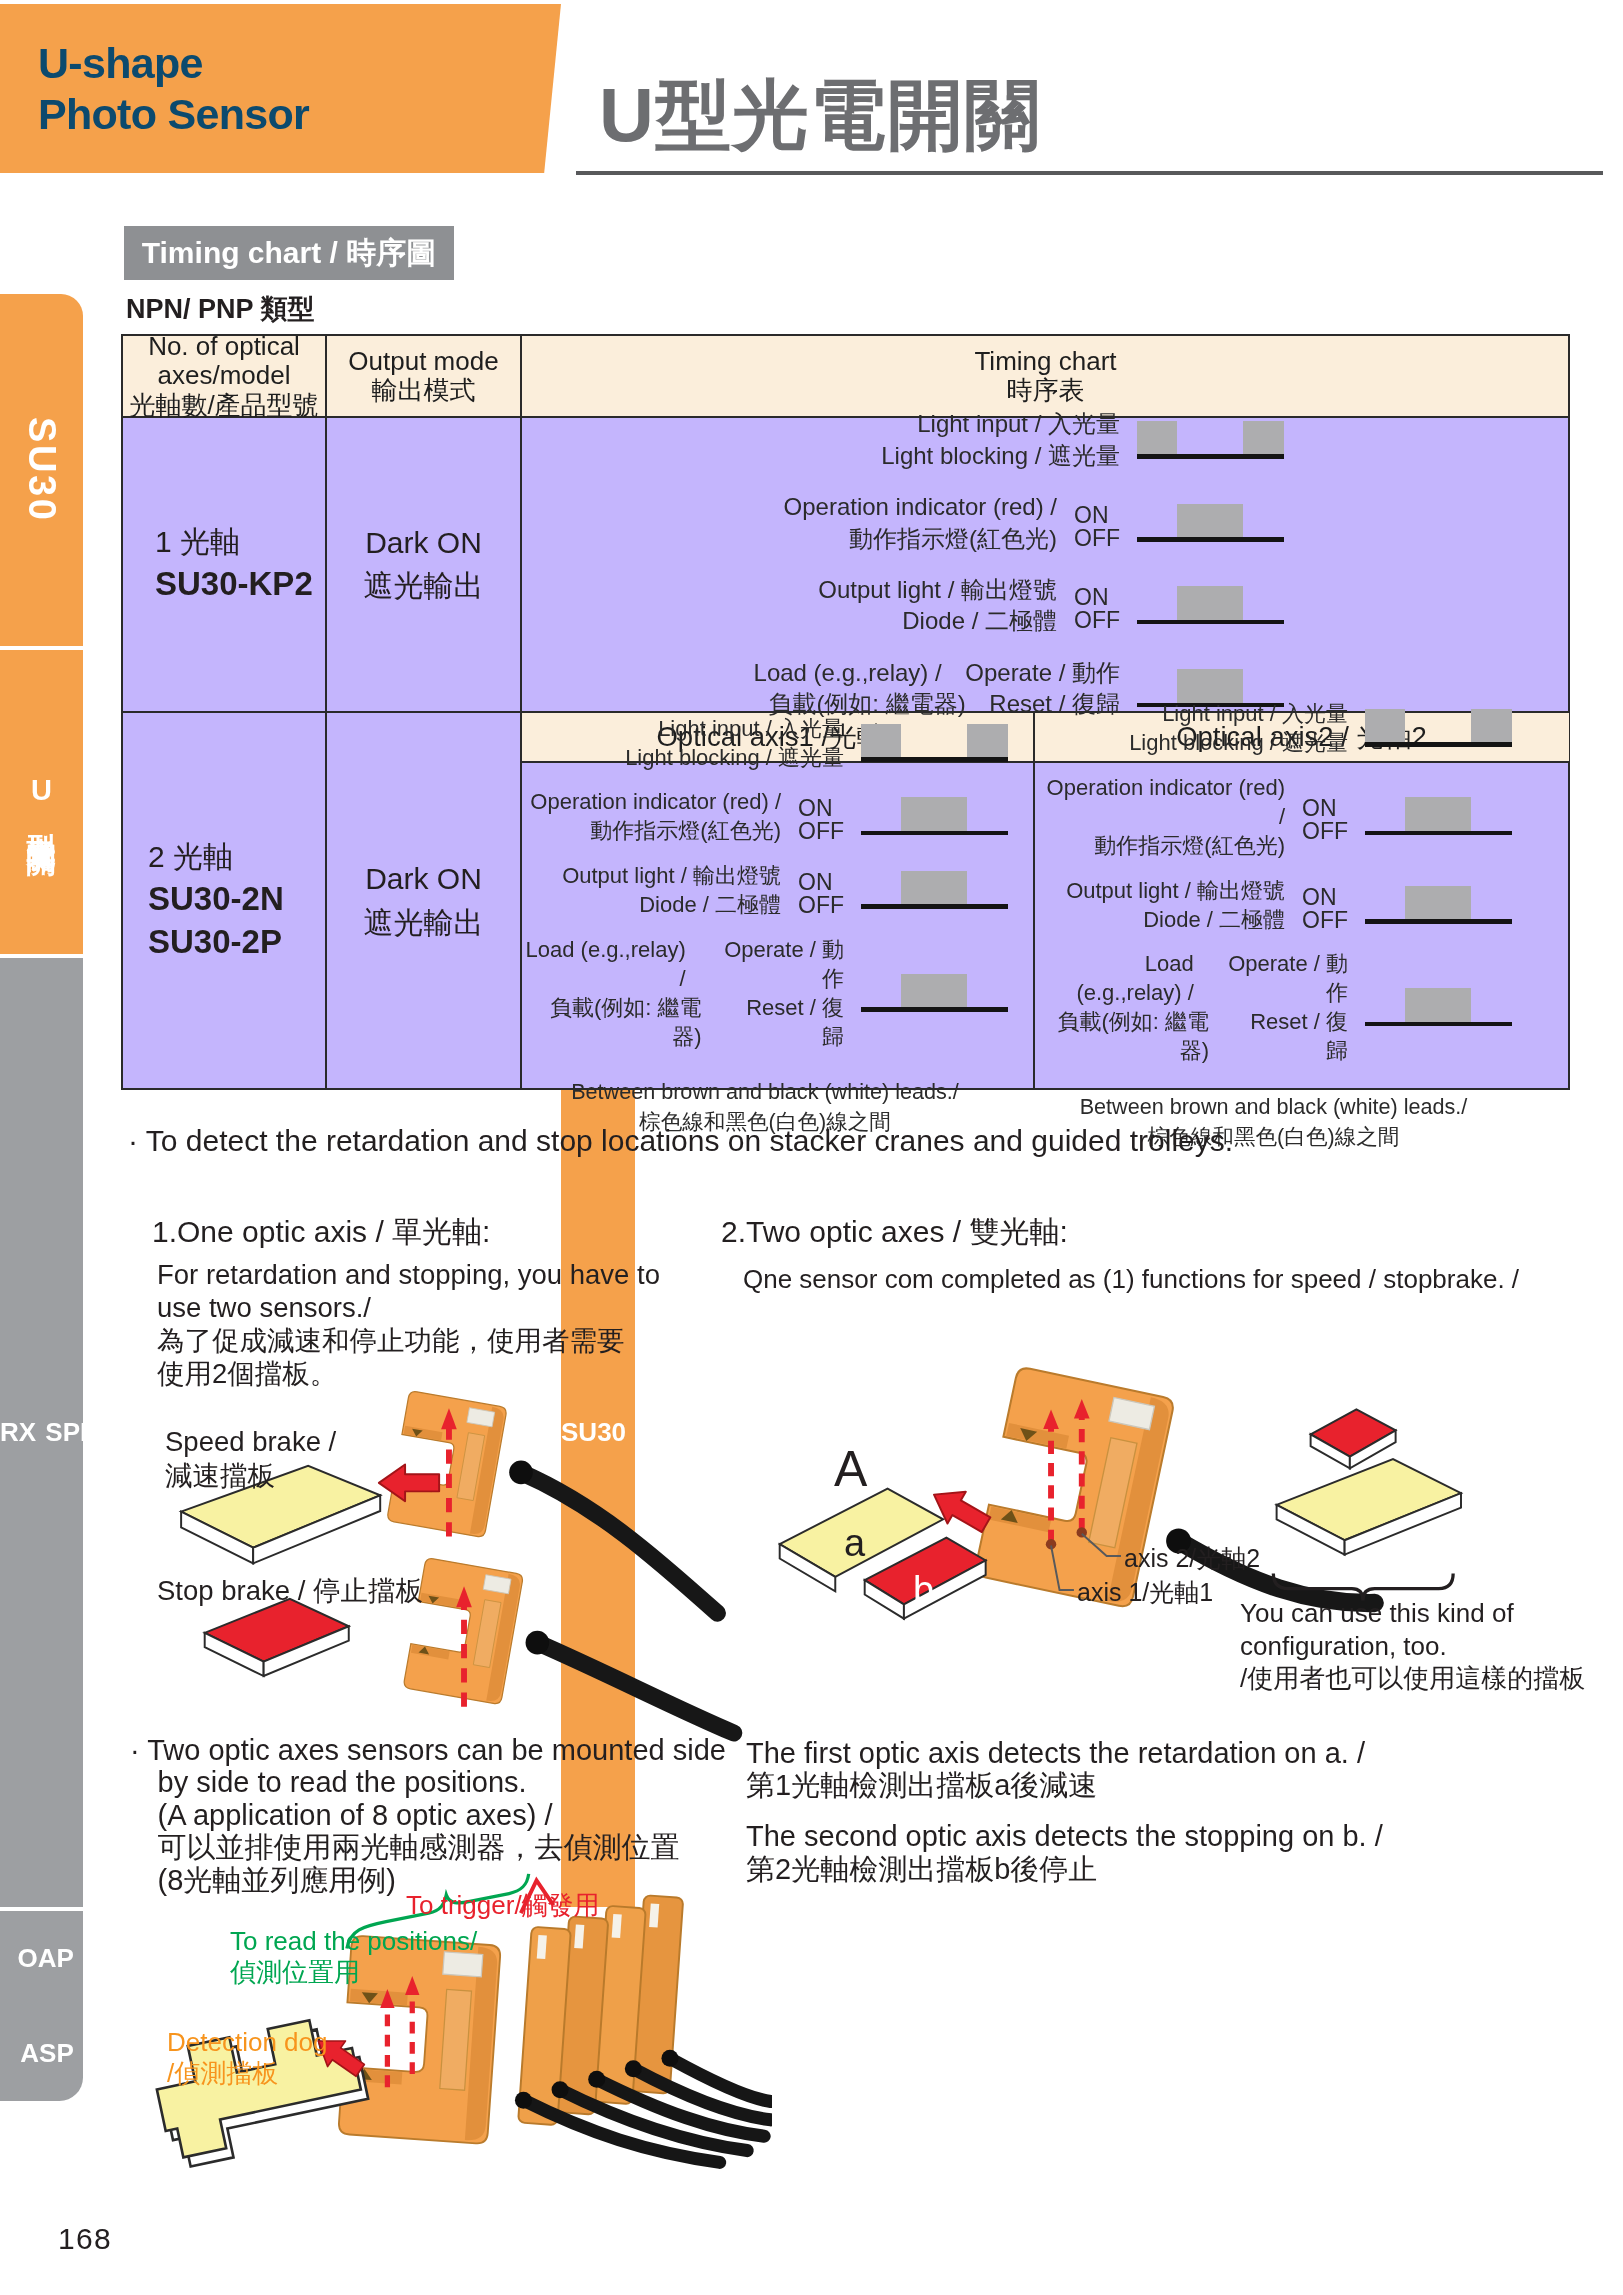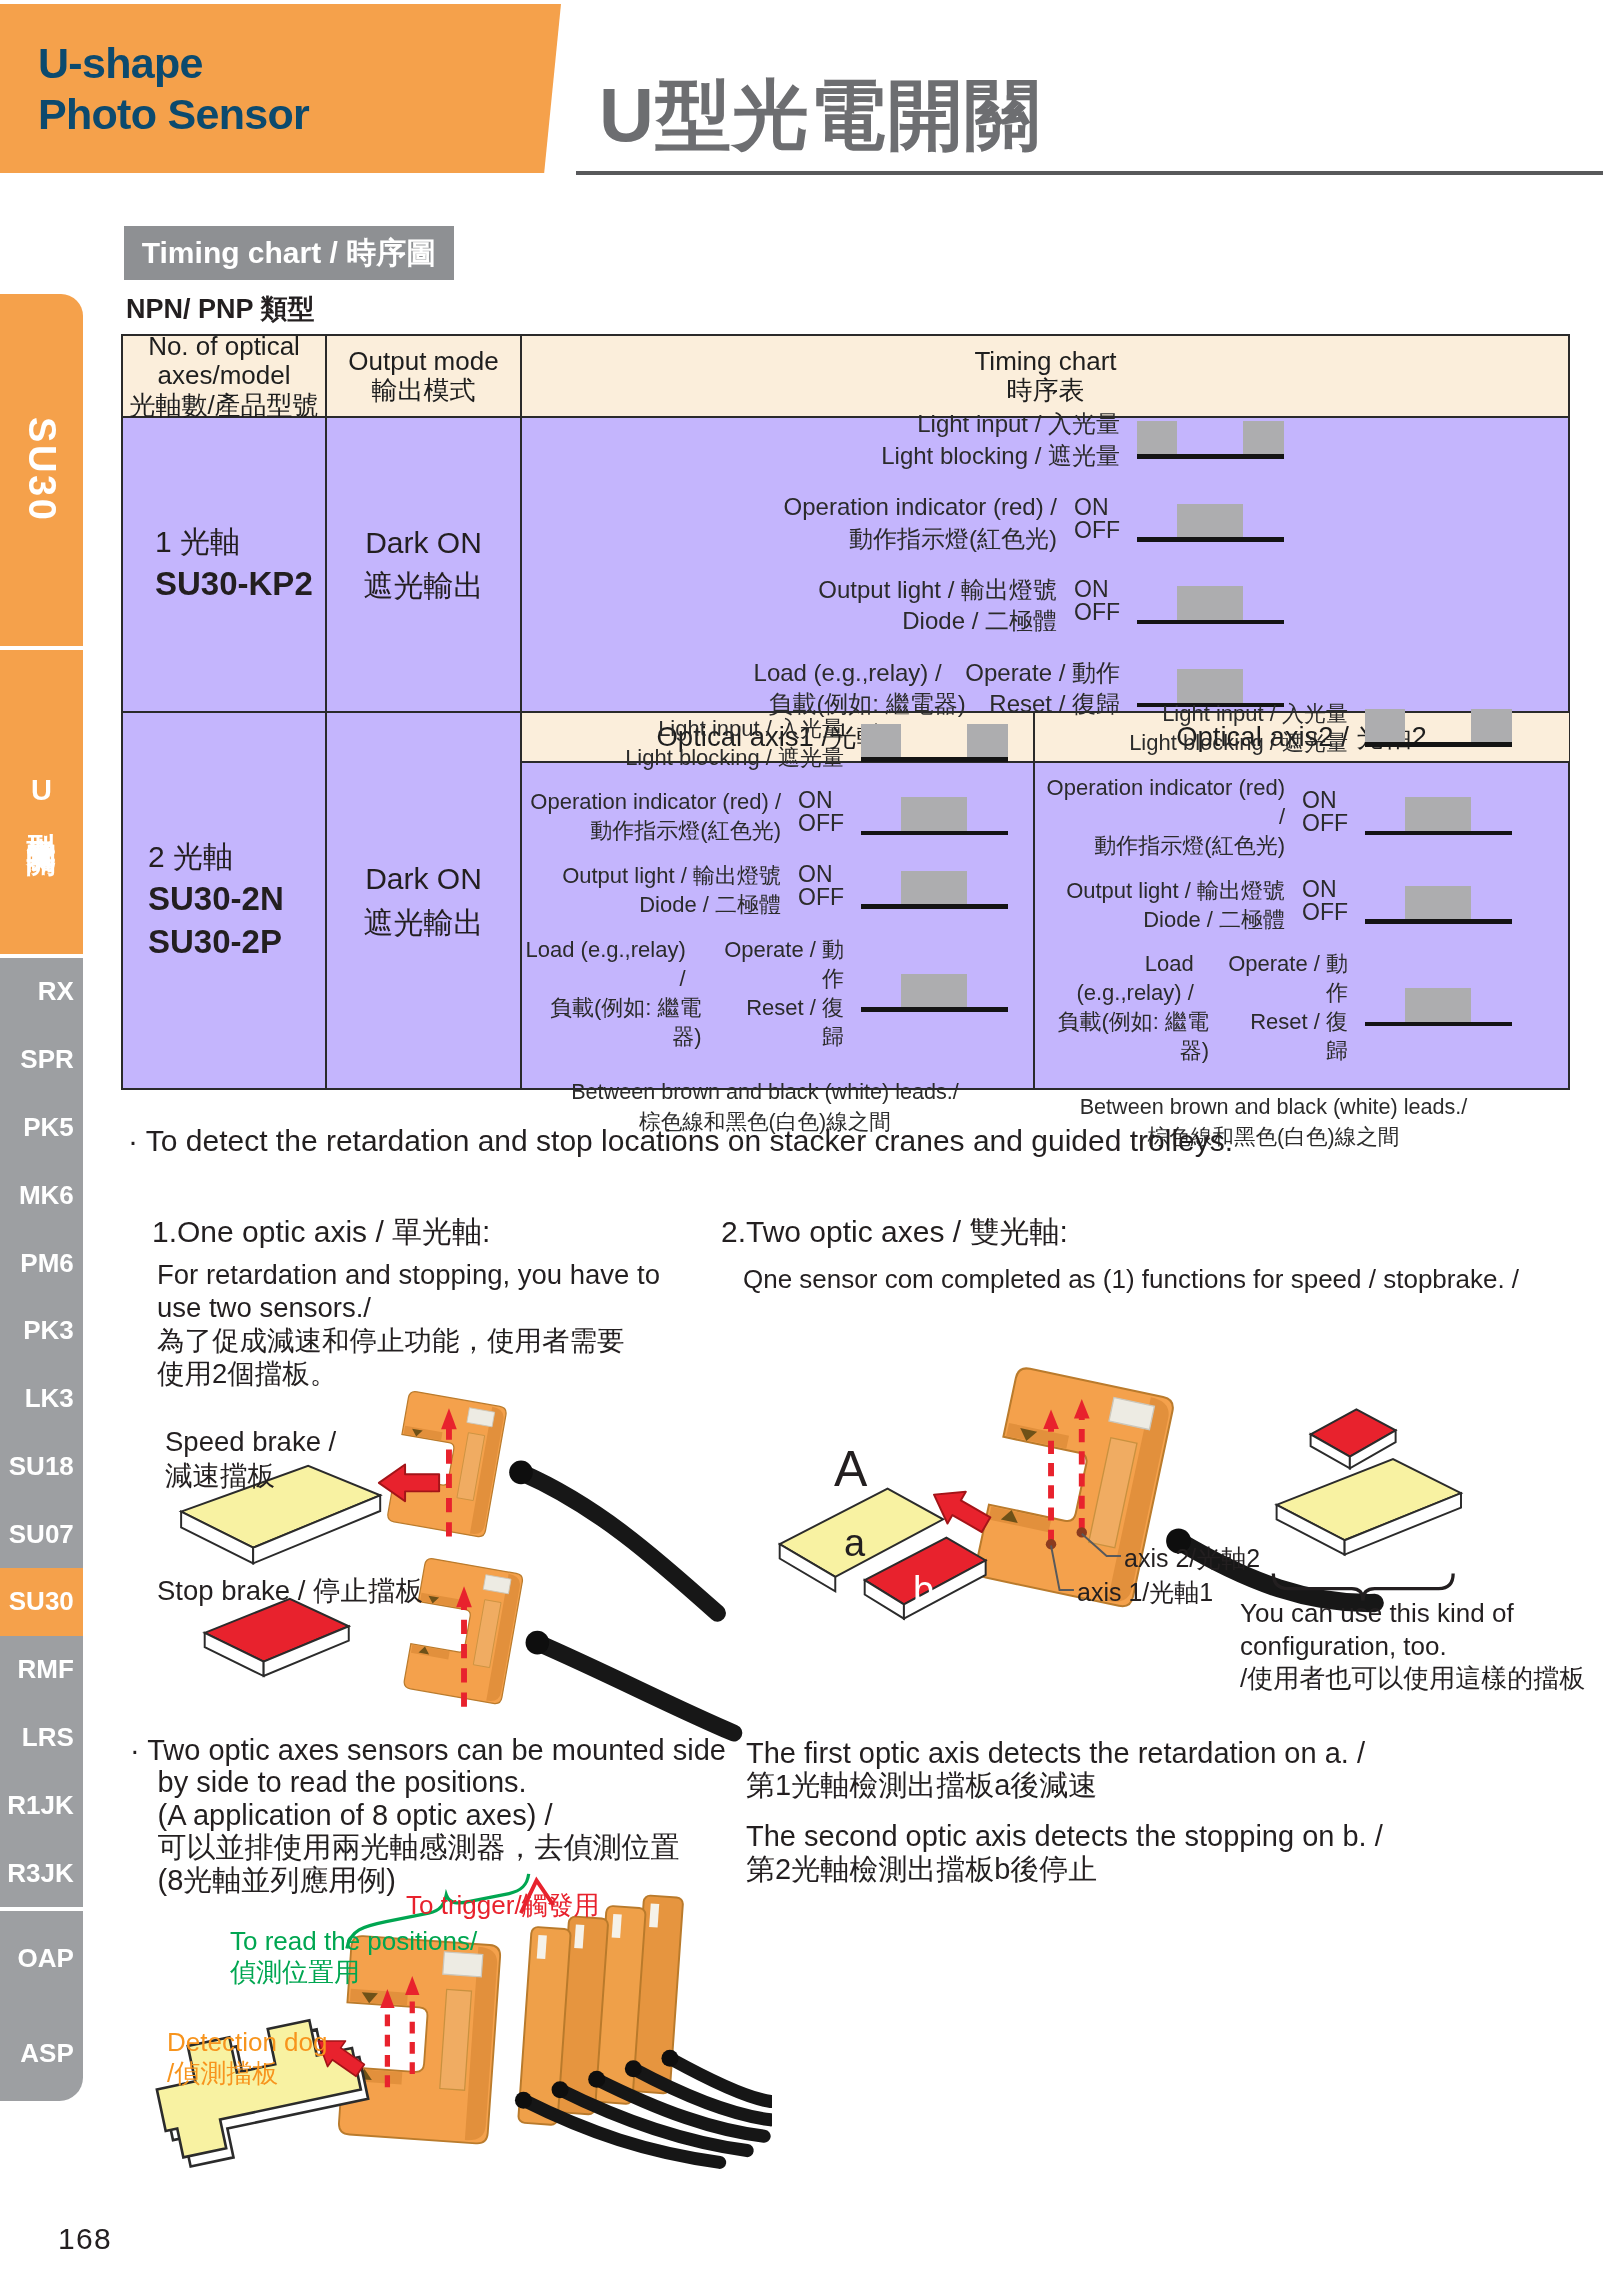--- a/index.html
+++ b/index.html
@@ -16,42 +16,42 @@
   .seclabel{left:124px;top:226px;width:330px;height:54px;background:#8E9093;color:#ffffff;
             font-size:30px;font-weight:bold;display:flex;align-items:center;justify-content:center;}
   .npn{left:126px;top:291px;font-size:27px;font-weight:600;}
   
   .sb{background:#9D9FA2;}
   .sbtab1{left:0;top:294px;width:83px;height:352px;background:#F5A14B;border-radius:0 22px 0 0;
           display:flex;align-items:center;justify-content:center;}
   .sbtab1 span{writing-mode:vertical-rl;text-orientation:sideways;font-size:38px;font-weight:bold;color:#fff;letter-spacing:2.6px;}
   .sbtab2{left:0;top:650px;width:83px;height:304px;background:#F5A14B;display:flex;align-items:center;justify-content:center;}
   .sbtab2 span{writing-mode:vertical-rl;text-orientation:upright;font-size:29px;font-weight:bold;color:#fff;letter-spacing:3.9px;}
-  .sbblock1{left:0;top:958px;width:83px;height:949px;display:flex;flex-direction:column;}
+  .sbblock1{left:0;top:958px;width:83px;height:949px;display:flex;flex-direction:row;}
   .sbblock2{left:0;top:1911px;width:83px;height:190px;border-radius:0 0 23.6px 0;display:flex;flex-direction:column;}
   .sbitem{flex:1;display:flex;align-items:center;justify-content:flex-end;padding-right:9.2px;
           color:#ffffff;font-size:26px;font-weight:bold;}
   .sbitem.active{background:#F5A14B;}
   
   .tbl{left:121px;top:334px;width:1449px;height:756px;border:2px solid #2A2A2A;box-sizing:border-box;background:#c4b5fd;}
   .tline{position:absolute;background:#2A2A2A;}
   .cream{background:#FBEEDB;}
   .th{position:absolute;display:flex;flex-direction:column;align-items:center;justify-content:center;
       font-size:26px;line-height:1.12;color:#1E1E1E;text-align:center;}
   .cell{position:absolute;display:flex;flex-direction:column;justify-content:center;}
   .axes{font-size:30px;}
   .model{font-size:33px;font-weight:bold;line-height:1.3;}
   .mode{font-size:30px;line-height:1.45;text-align:center;}
   
   .sigpanel{position:absolute;display:flex;flex-direction:column;justify-content:center;box-sizing:border-box;row-gap:19.6px;}
   .sig{display:flex;align-items:center;justify-content:flex-end;column-gap:17px;}
   .siglab{text-align:right;font-size:24px;line-height:1.32;color:#2B2B2B;}
   .small .siglab{font-size:22px;}
   .small{row-gap:15.7px;}
-  .onoff{height:38px;display:flex;flex-direction:column;justify-content:flex-end;font-size:23px;line-height:1;color:#2B2B2B;}
+  .onoff{height:38px;display:flex;flex-direction:column;justify-content:flex-start;font-size:23px;line-height:1;color:#2B2B2B;}
   .wave{position:relative;width:147px;height:38px;flex:0 0 auto;}
   .wave .blk{position:absolute;top:0;bottom:4.6px;background:#ADADAF;}
   .wave .base{position:absolute;left:0;right:0;bottom:0;height:4.6px;background:#141414;}
   .loadline{display:flex;justify-content:flex-end;column-gap:23.6px;}
   .foot{margin-top:10.5px;text-align:center;font-size:21.6px;line-height:1.4;color:#2B2B2B;}
   
   .t46{font-size:30px;} .t44{font-size:29px;} .t42{font-size:27.5px;} .t40{font-size:26px;}
   .lh{line-height:1.18;}
   .red{color:#E8222D;} .green{color:#00A651;} .orangetxt{color:#F7941D;}
   .pagenum{left:58px;top:2222px;font-size:30px;letter-spacing:1.3px;}

